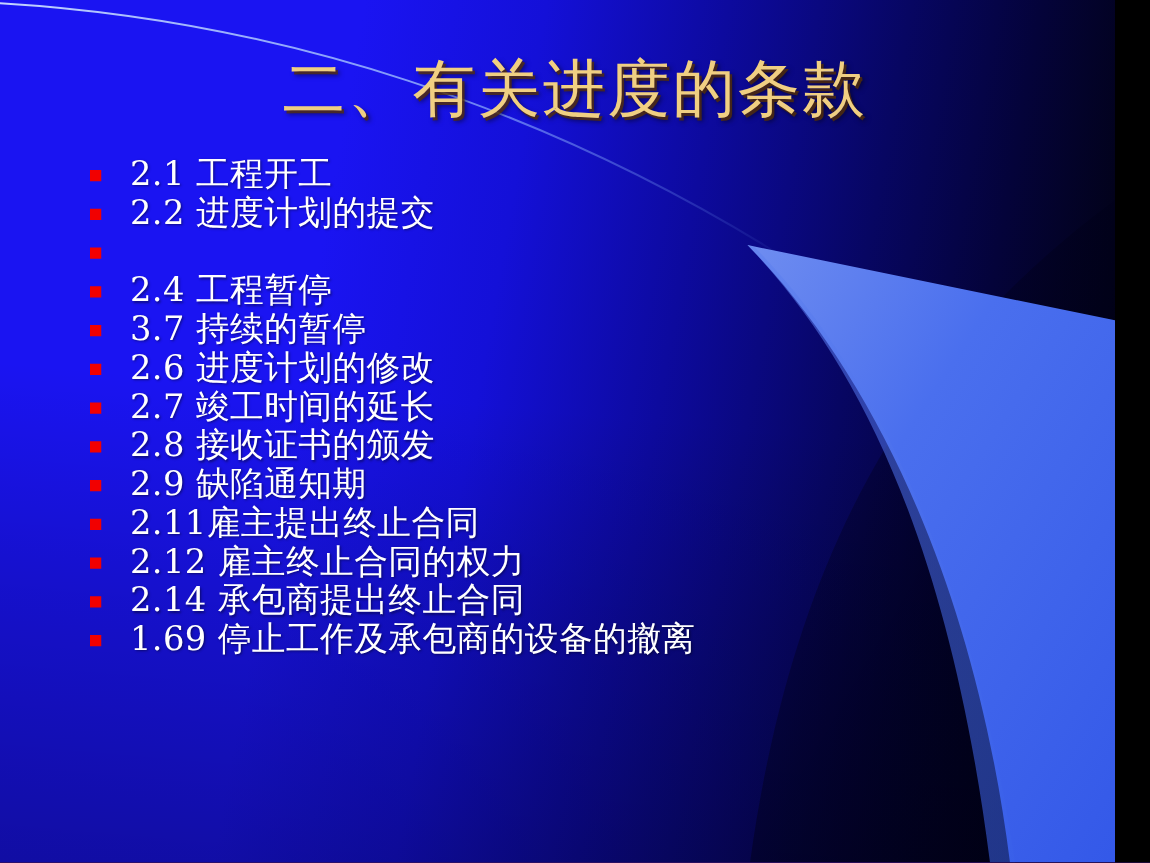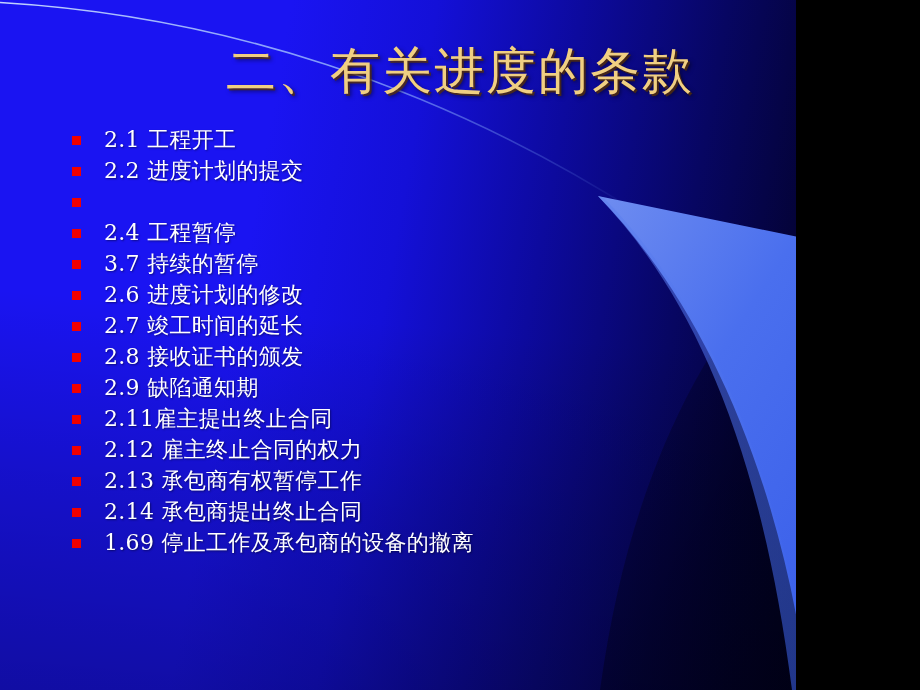--- a/index.html
+++ b/index.html
@@ -6,21 +6,21 @@
     margin: 0;
     padding: 0;
     background: #000;
   }
   body {
     font-family: "DejaVu Sans", "Liberation Sans", sans-serif;
   }
 
   #slide {
     position: relative;
-    width: 796px;
+    width: 892px;
     height: 690px;
     overflow: hidden;
     background: #6d28d9;
   }
 
   
   .bg-layer {
     position: absolute;
     inset: 0;
     width: 920px;
@@ -90,21 +90,21 @@
   .bullet-marker {
     width: 9px;
     height: 9px;
     background: #f20000;
     flex: 0 0 auto;
     margin-right: 23px;
     margin-top: 2px;
   }
   .bullet-text {
     font-family: "DejaVu Serif", "Liberation Serif", serif;
-    font-size: 22px;
+    font-size: 27px;
     line-height: 31px;
     color: #ffffff;
     white-space: nowrap;
     letter-spacing: 0.3px;
     text-shadow: 1px 1px 2px rgba(0,0,0,0.45);
   }
 </style>
 </head>
 <body>
 
@@ -186,24 +186,20 @@
     <li class="bullet-row">
       <span class="bullet-marker"></span>
       <span class="bullet-text">2.11雇主提出终止合同</span>
     </li>
     <li class="bullet-row">
       <span class="bullet-marker"></span>
       <span class="bullet-text">2.12 雇主终止合同的权力</span>
     </li>
     <li class="bullet-row">
       <span class="bullet-marker"></span>
-      <span class="bullet-text">2.13 承包商有权暂停工作</span>
-    </li>
-    <li class="bullet-row">
-      <span class="bullet-marker"></span>
       <span class="bullet-text">2.14 承包商提出终止合同</span>
     </li>
     <li class="bullet-row">
       <span class="bullet-marker"></span>
       <span class="bullet-text">1.69 停止工作及承包商的设备的撤离</span>
     </li>
   </ul>
 
 </div>
 

